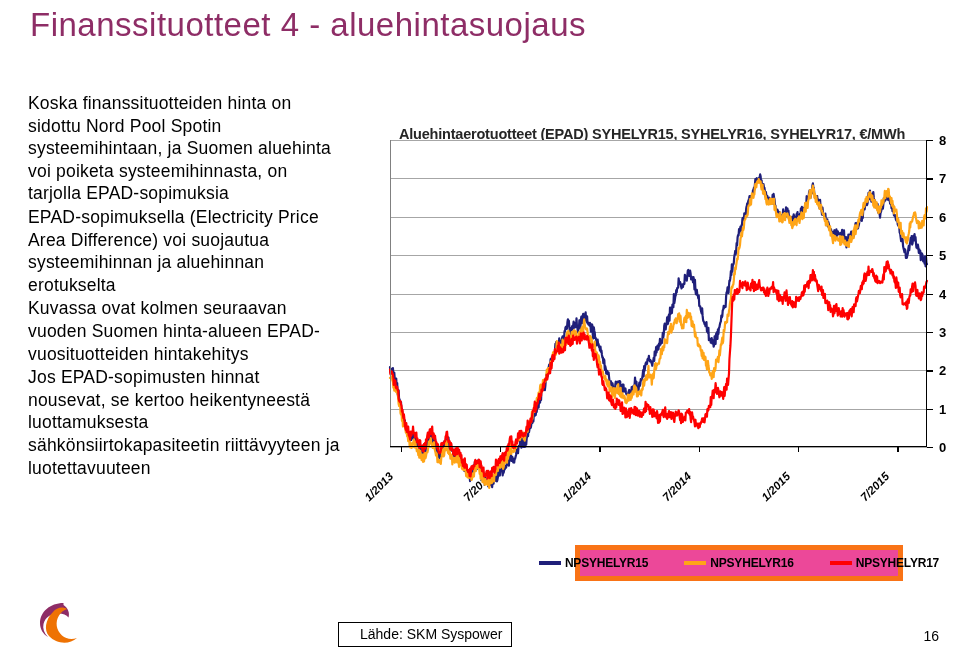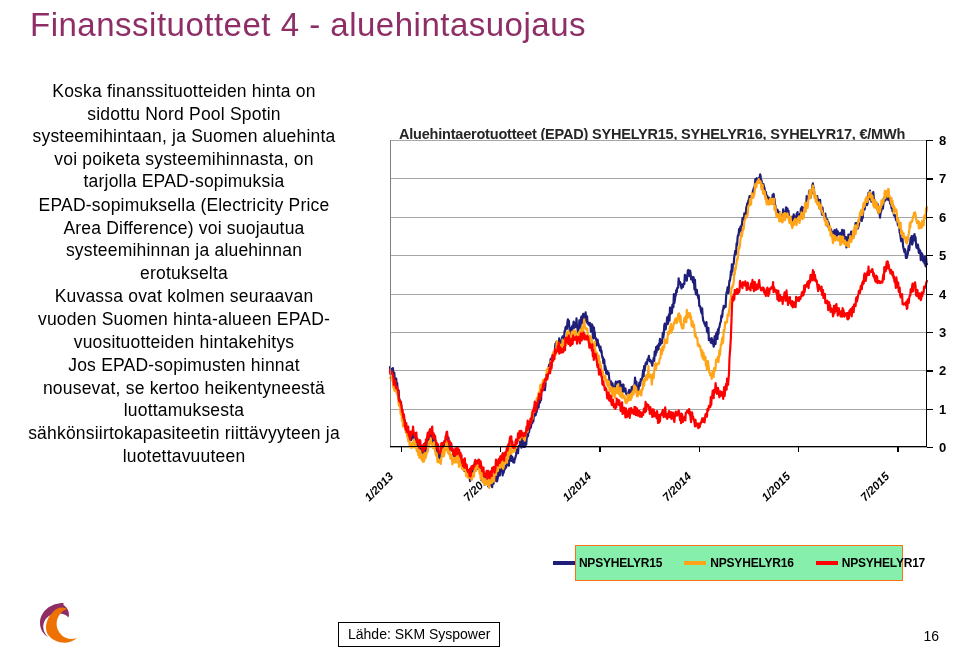--- a/index.html
+++ b/index.html
@@ -26,27 +26,26 @@
     font-weight: 400;
     letter-spacing: 0.5px;
     color: #8E2D66;
     white-space: nowrap;
   }
 
   
   #body-text {
     position: absolute;
     left: 28px;
-    top: 80px;
+    top: 92px;
     width: 312px;
     font-size: 17.5px;
     line-height: 22.6px;
     color: #000000;
     letter-spacing: 0.2px;
-    text-align: center;
   }
   #body-text .para {
     margin: 0 0 0 0;
   }
   #body-text .para + .para {
     margin-top: 1px;
   }
 
   
   #chart {
@@ -167,26 +166,26 @@
     overflow: visible;
   }
 
   
   #legend {
     position: absolute;
     left: 203px;   
     top: 463px;    
     width: 328px;
     height: 36px;
-    border: 1px solid #f97316;
-    background: #86efac;
+    border: 5px solid #f97316;
+    background: #ec4899;
     display: flex;
     align-items: center;
     justify-content: center;
-    gap: 22px;
+    gap: 36px;
     box-sizing: border-box;
   }
   .legend-item {
     display: flex;
     align-items: center;
     gap: 4px;
   }
   .legend-swatch {
     display: inline-block;
     width: 22px;
@@ -218,21 +217,21 @@
   #logo-word {
     font-size: 23px;
     font-weight: bold;
     color: #8E2D66;
     letter-spacing: -0.3px;
   }
   #source-box {
     position: absolute;
     left: 338px;
     top: 622px;
-    padding: 3px 9px 4px 9px;
+    padding: 3px 9px 4px 21px;
     border: 1px solid #000000;
     background: #ffffff;
     font-size: 14px;
     color: #000000;
     white-space: nowrap;
   }
   #page-number {
     position: absolute;
     right: 21px;
     top: 628px;

